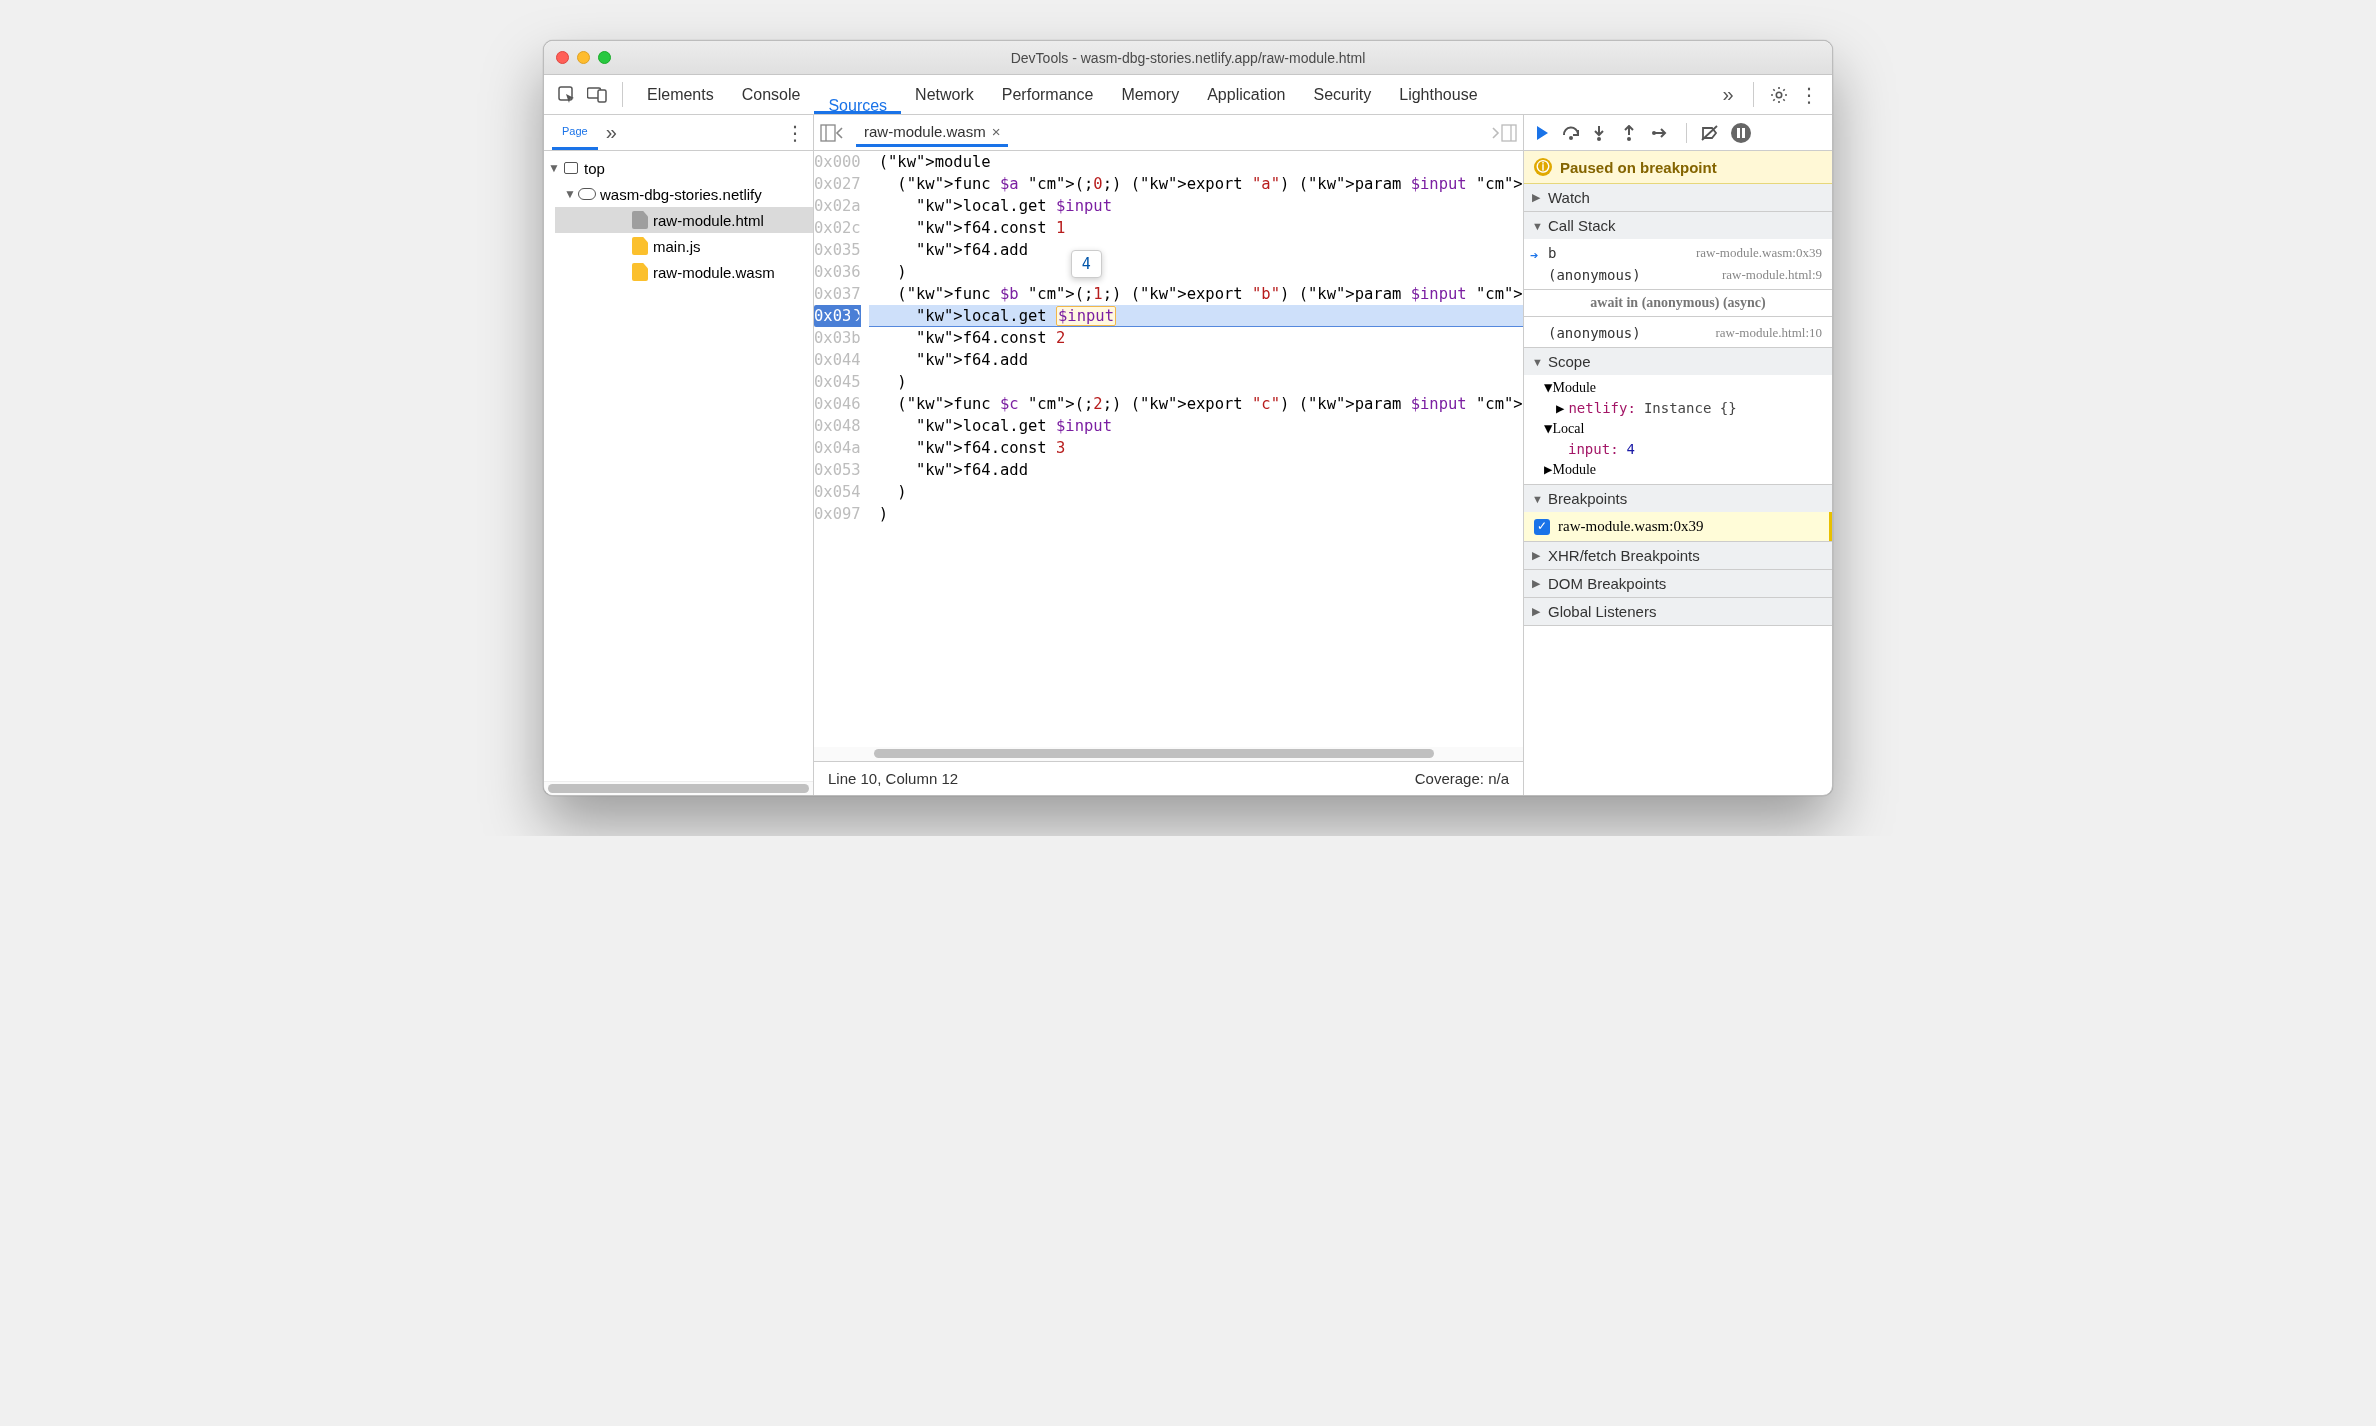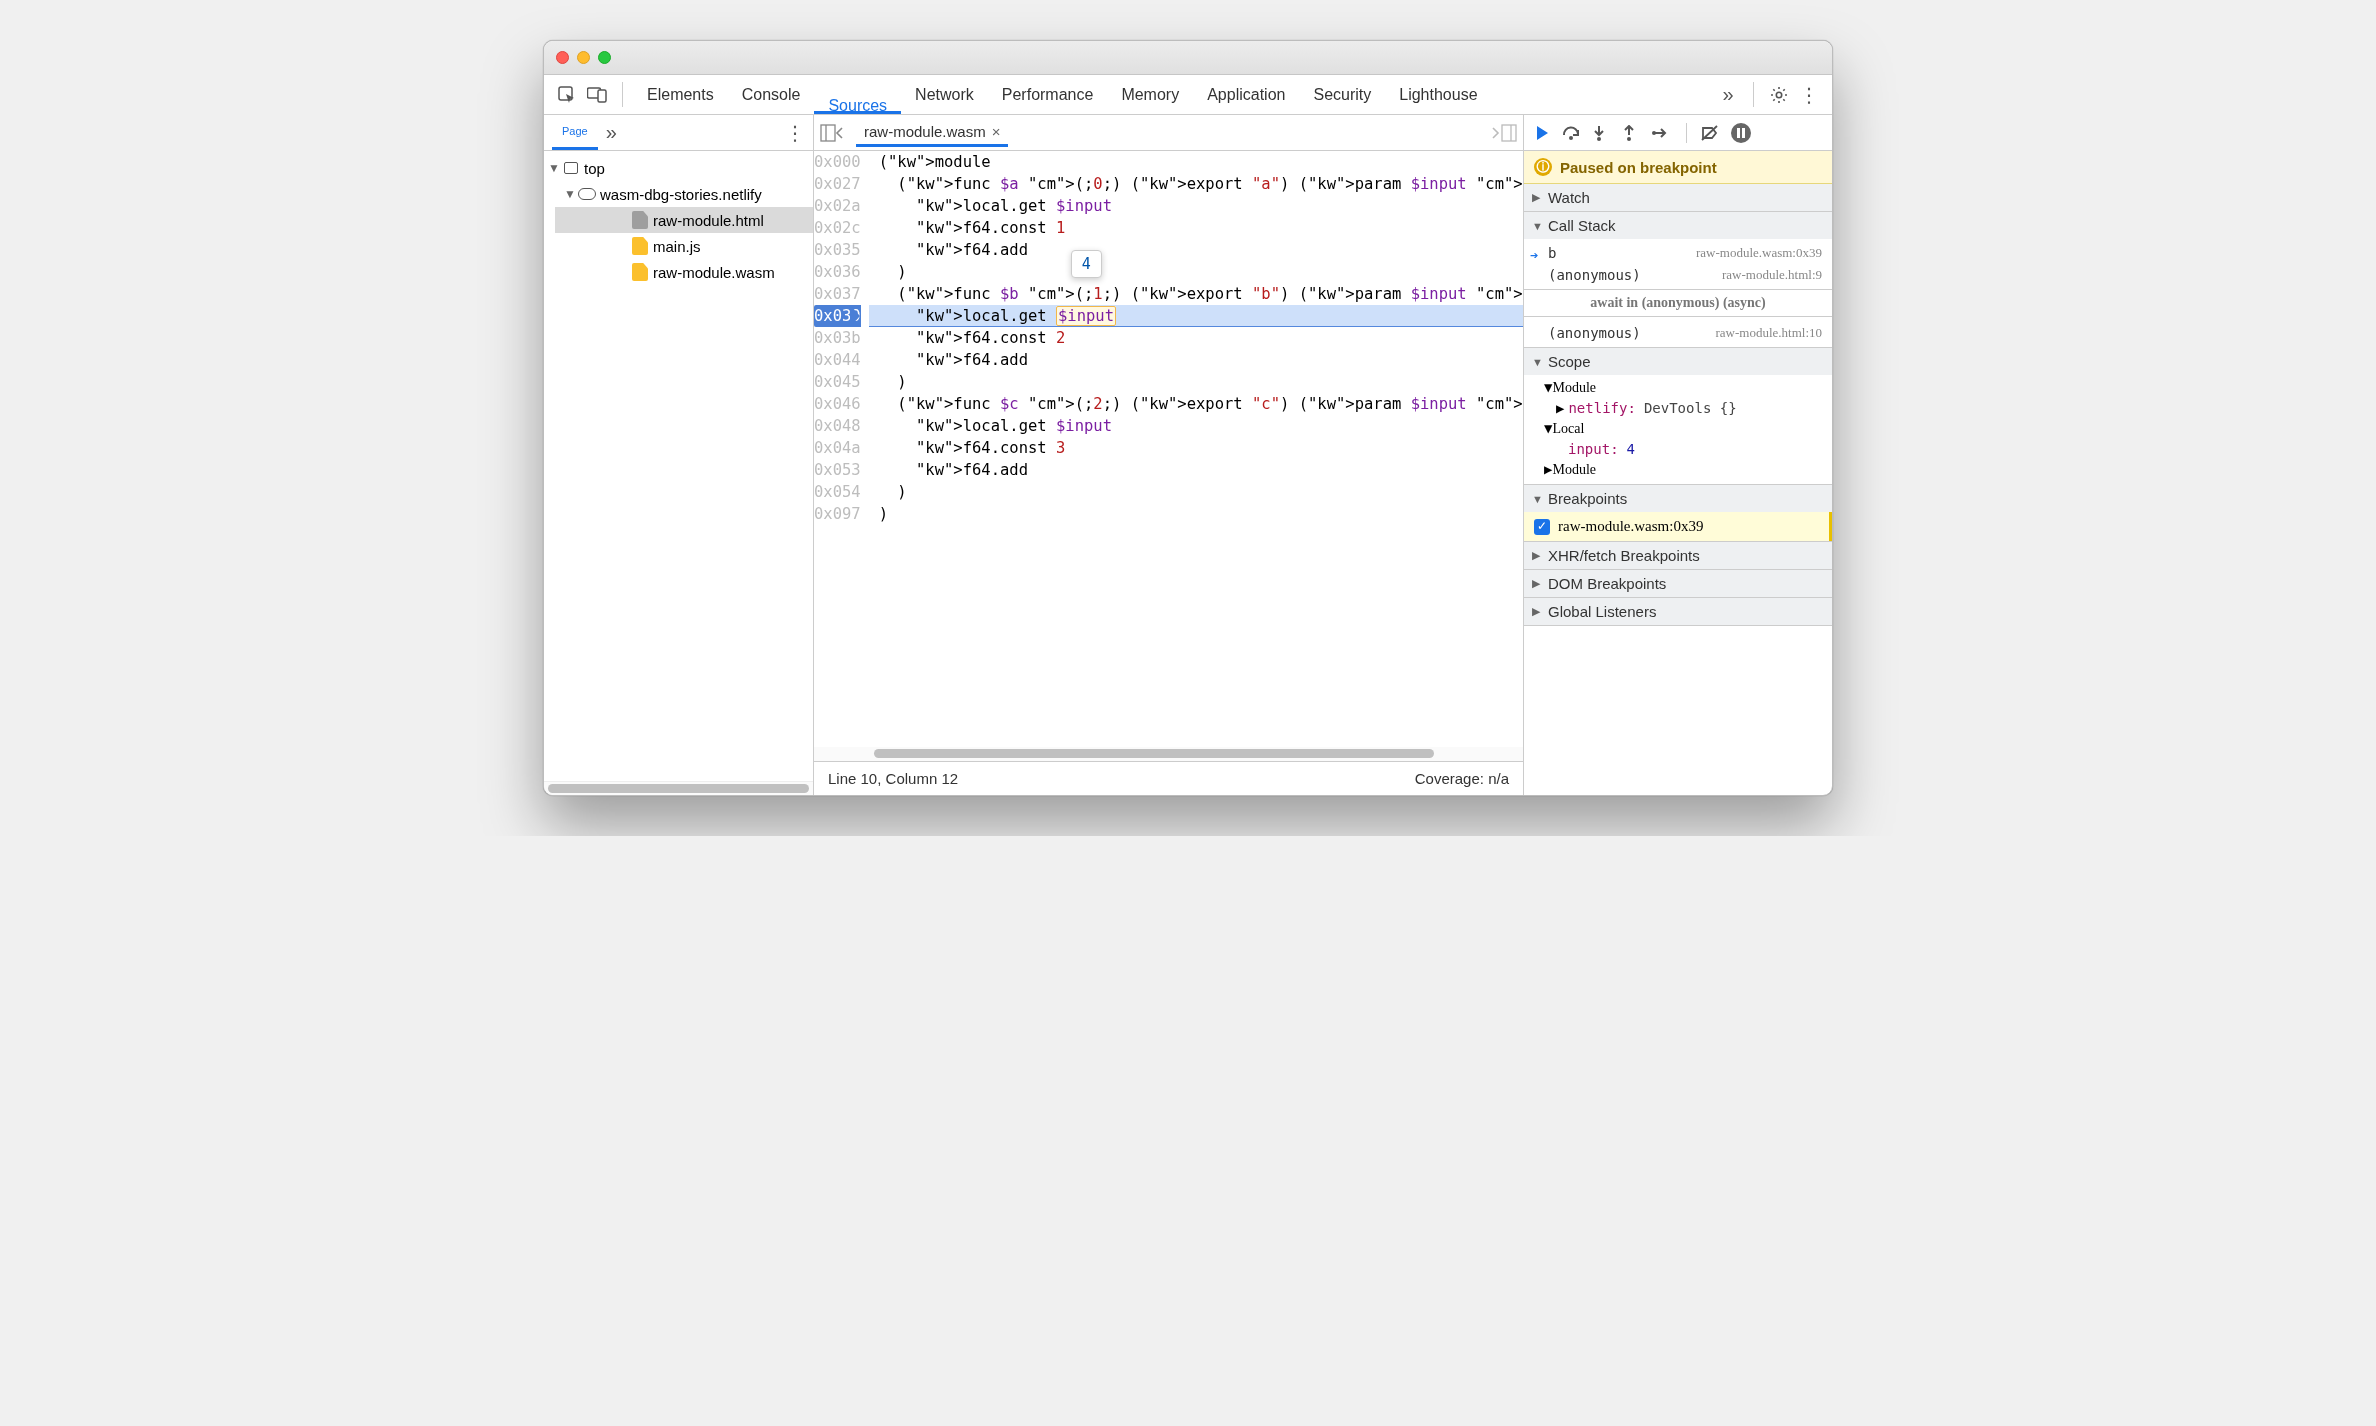--- a/index.html
+++ b/index.html
@@ -120,20 +120,21 @@
 <body>
 
 <div class="window">
 
   <div class="titlebar">
     <div class="traffic">
       <div class="tl red"></div>
       <div class="tl yel"></div>
       <div class="tl grn"></div>
     </div>
+    <div class="title">DevTools - wasm-dbg-stories.netlify.app/raw-module.html</div>
   </div>
 
   <div class="toolbar">
     <div class="iconbtn">
       <svg width="18" height="18" viewBox="0 0 18 18">
           <rect x="1" y="1" width="13" height="13" rx="2" fill="none" stroke="#555" stroke-width="1.5"></rect>
           <path d="M8 8 L16 12 L12 13 L11 17 Z" fill="#555"></path>
         </svg>
     </div>
     <div class="iconbtn">
@@ -358,21 +359,21 @@
       <div class="sect">
         <div class="sect-h">
             <span class="exp">▼</span>
             <span>Scope</span>
           </div>
         <div class="sect-body">
           <div class="scope-row"><span class="exp">▼</span><span style="font-family:-apple-system">Module</span></div>
           <div class="scope-sub">
               <span class="exp">▶</span>
               <span class="prop">netlify:</span>
-              <span class="val">DevTools {}</span>
+              <span class="val">Instance {}</span>
             </div>
           <div class="scope-row"><span class="exp">▼</span><span style="font-family:-apple-system">Local</span></div>
           <div class="scope-sub" style="padding-left:44px">
               <span class="prop">input:</span>
               <span class="val num">4</span>
             </div>
           <div class="scope-row"><span class="exp">▶</span><span style="font-family:-apple-system">Module</span></div>
         </div>
       </div>
 

